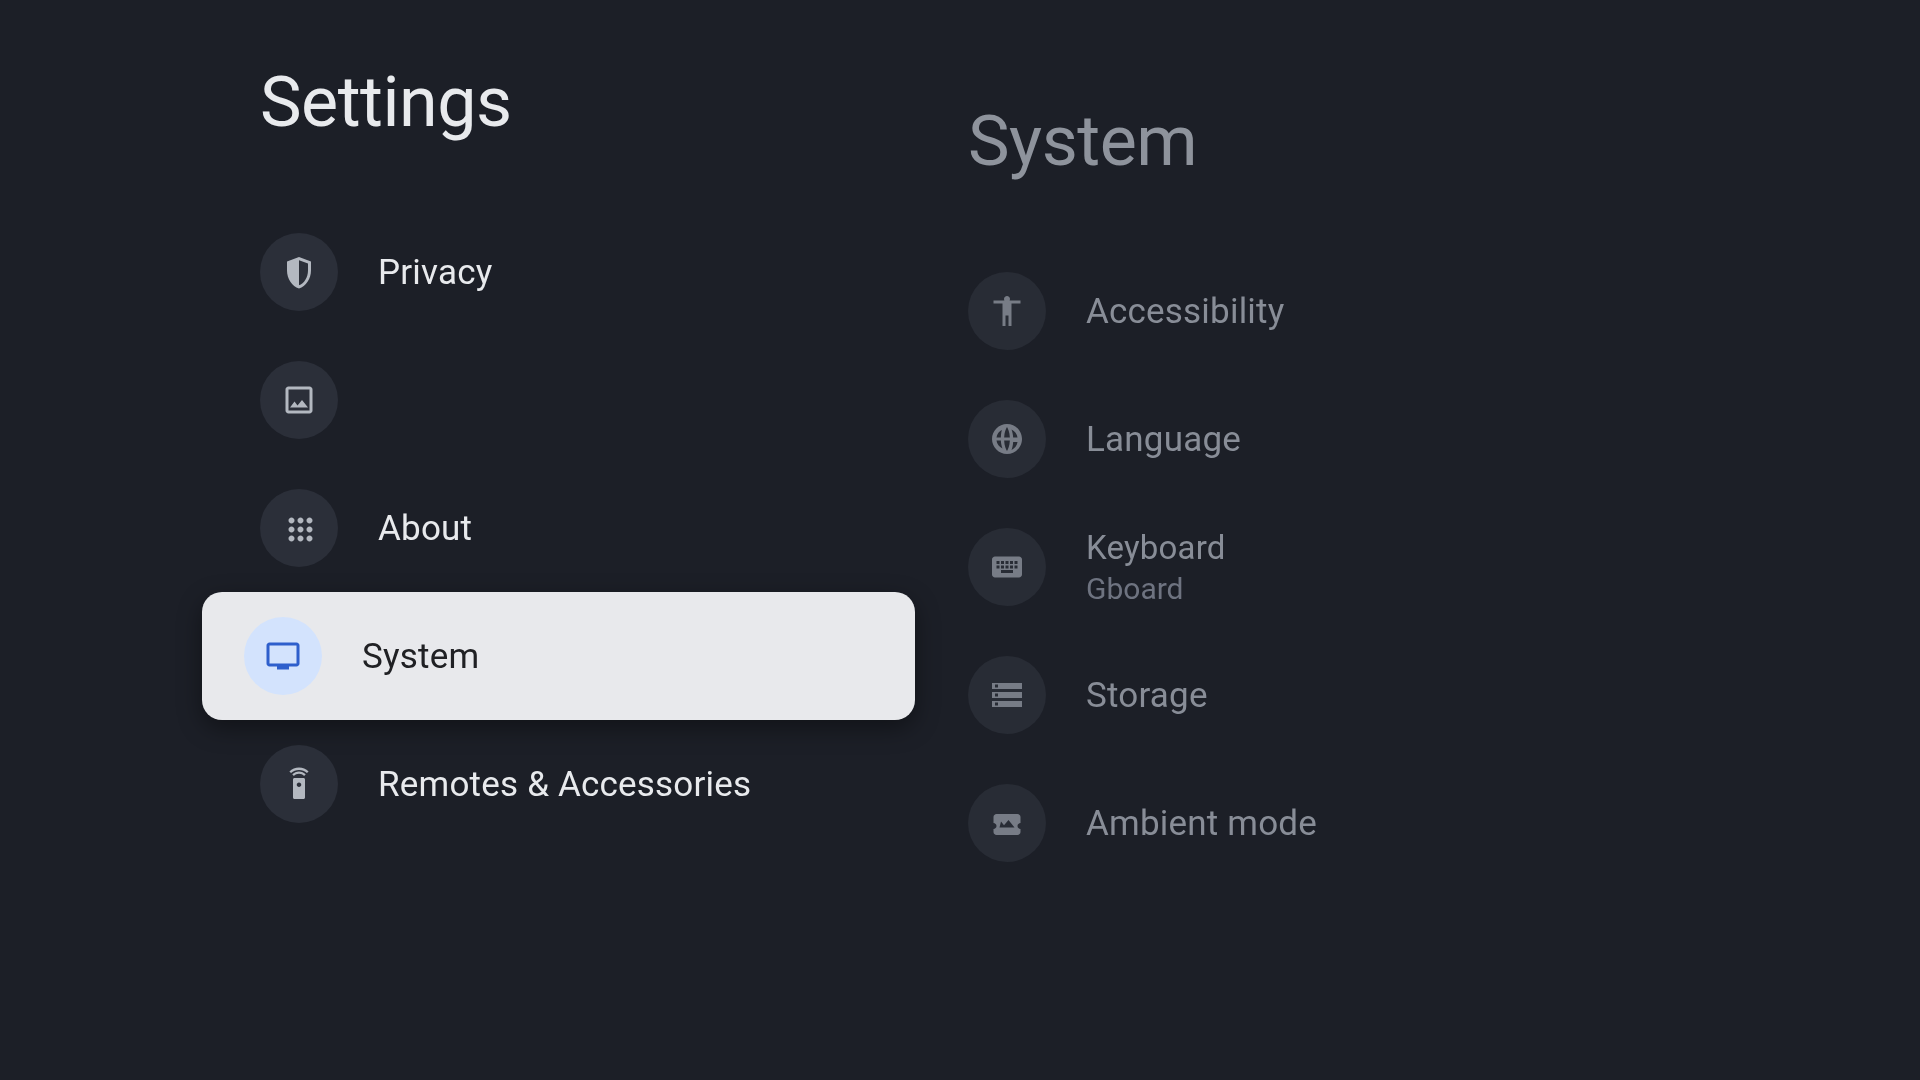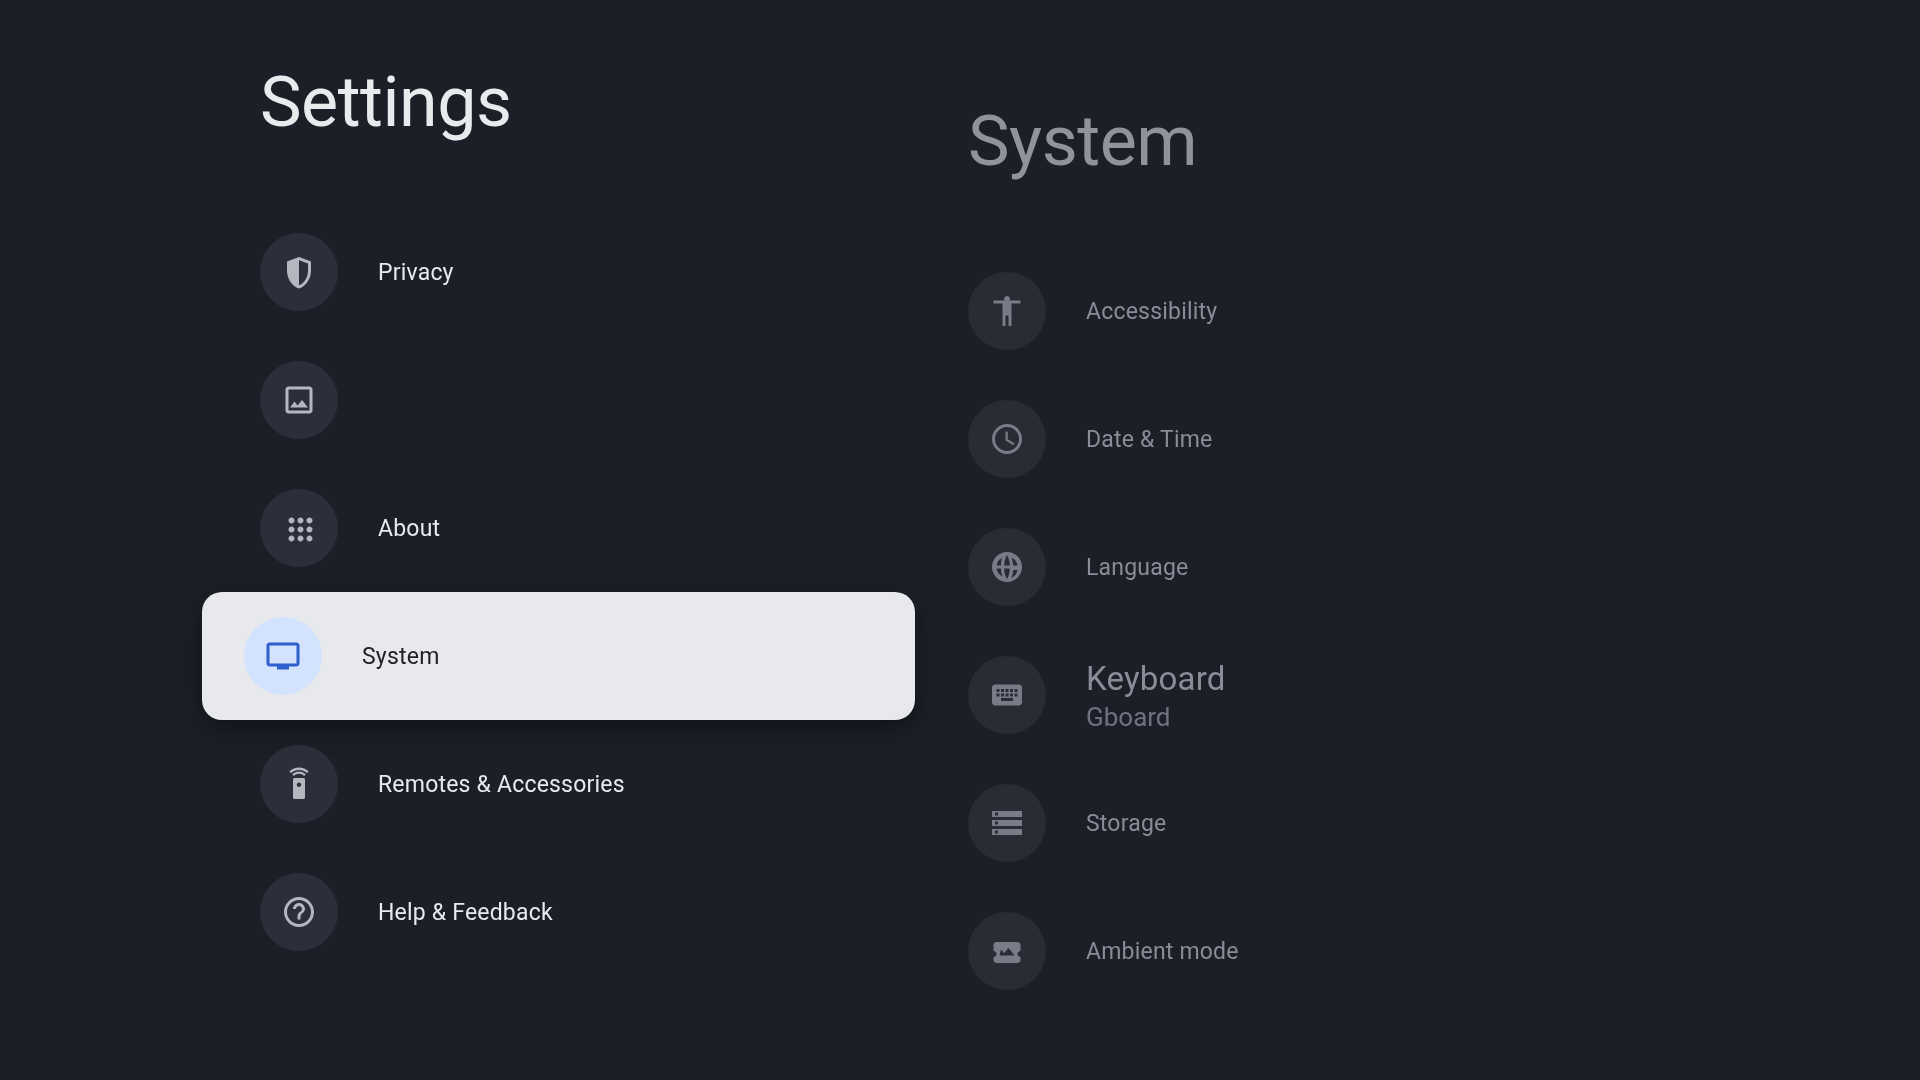--- a/index.html
+++ b/index.html
@@ -70,34 +70,34 @@
       justify-content: center;
       flex-shrink: 0;
     }
     .menu-item.selected .icon-circle {
       background: #d3e3fd;
     }
     .right-panel .icon-circle {
       background: #282c35;
     }
     .menu-label {
-      font-size: 23px;
+      font-size: 35px;
       font-weight: 400;
       margin-left: 40px;
       color: #e8eaed;
       letter-spacing: 0.2px;
     }
     .menu-item.selected .menu-label {
       color: #202124;
     }
     .right-panel .menu-label {
       color: #888d97;
     }
     .menu-sublabel {
-      font-size: 26px;
+      font-size: 30px;
       color: #6e7380;
       margin-top: 4px;
     }
     .label-group {
       display: flex;
       flex-direction: column;
       margin-left: 40px;
       justify-content: center;
     }
     .menu-label-only {
@@ -159,54 +159,38 @@
     <div class="menu-item">
       <div class="icon-circle">
         <svg viewBox="0 0 24 24">
           <path class="icon-normal" d="M9 8h6c.55 0 1 .45 1 1v12c0 .55-.45 1-1 1H9c-.55 0-1-.45-1-1V9c0-.55.45-1 1-1zm3 3c-.83 0-1.5.67-1.5 1.5S11.17 14 12 14s1.5-.67 1.5-1.5S12.83 11 12 11z"></path>
           <path class="icon-normal" d="M7.5 5.5C8.7 4.3 10.3 3.6 12 3.6s3.3.7 4.5 1.9l-1.1 1.1C14.5 5.7 13.3 5.2 12 5.2s-2.5.5-3.4 1.4L7.5 5.5zM5.6 3.6C7.3 1.9 9.6 1 12 1s4.7.9 6.4 2.6l-1.1 1.1C15.9 3.3 14 2.6 12 2.6s-3.9.7-5.3 2.1L5.6 3.6z"></path>
         </svg>
       </div>
       <span class="menu-label">Remotes &amp; Accessories</span>
     </div>
 
-    <div class="menu-item">
-      <div class="icon-circle">
-        <svg viewBox="0 0 24 24">
-            <path class="icon-normal" d="M12 2C6.5 2 2 6.5 2 12s4.5 10 10 10 10-4.5 10-10S17.5 2 12 2zm0 18c-4.4 0-8-3.6-8-8s3.6-8 8-8 8 3.6 8 8-3.6 8-8 8zm-1-5h2v2h-2v-2zm1-9c-2.2 0-4 1.8-4 4h2c0-1.1.9-2 2-2s2 .9 2 2c0 2-3 1.8-3 5h2c0-2.2 3-2.5 3-5 0-2.2-1.8-4-4-4z"></path>
-          </svg>
-      </div>
-      <span class="menu-label">Help &amp; Feedback</span>
-    </div>
 
   </div>
 </div>
 
 <div class="right-panel">
   <h1 class="panel-title">System</h1>
   <div class="menu-list">
 
     <div class="menu-item">
       <div class="icon-circle">
         <svg viewBox="0 0 24 24">
             <path class="icon-right" d="M12 2c1.1 0 2 .9 2 2s-.9 2-2 2-2-.9-2-2 .9-2 2-2zm9 5h-6v15h-2v-7h-2v7H9V7H3V5h18v2z"></path>
           </svg>
       </div>
       <span class="menu-label">Accessibility</span>
     </div>
 
 
-    <div class="menu-item">
-      <div class="icon-circle">
-        <svg viewBox="0 0 24 24">
-            <path class="icon-right" d="M12 2C6.5 2 2 6.5 2 12s4.5 10 10 10 10-4.5 10-10S17.5 2 12 2zm0 18c-4.4 0-8-3.6-8-8s3.6-8 8-8 8 3.6 8 8-3.6 8-8 8zm.5-13H11v6l5.2 3.2.8-1.3-4.5-2.7V7z"></path>
-          </svg>
-      </div>
-      <span class="menu-label">Date &amp; Time</span>
-    </div>
 
     <div class="menu-item">
       <div class="icon-circle">
         <svg viewBox="0 0 24 24">
             <path class="icon-right" d="M12 2C6.5 2 2 6.5 2 12s4.5 10 10 10 10-4.5 10-10S17.5 2 12 2zm7 9h-2.9c-.1-2-.5-3.8-1.1-5.3 2.2 1.1 3.7 3 4 5.3zM12 4c.8 1.2 1.7 3.4 1.9 7h-3.8c.2-3.6 1.1-5.8 1.9-7zm-3 .7C8.4 6.2 8 8 7.9 11H5c.3-2.3 1.8-4.2 4-5.3zM5 13h2.9c.1 2 .5 3.8 1.1 5.3-2.2-1.1-3.7-3-4-5.3zm7 7c-.8-1.2-1.7-3.4-1.9-7h3.8c-.2 3.6-1.1 5.8-1.9 7zm3-.7c.6-1.5 1-3.3 1.1-5.3H19c-.3 2.3-1.8 4.2-4 5.3z"></path>
           </svg>
       </div>
       <span class="menu-label">Language</span>
     </div>
 

